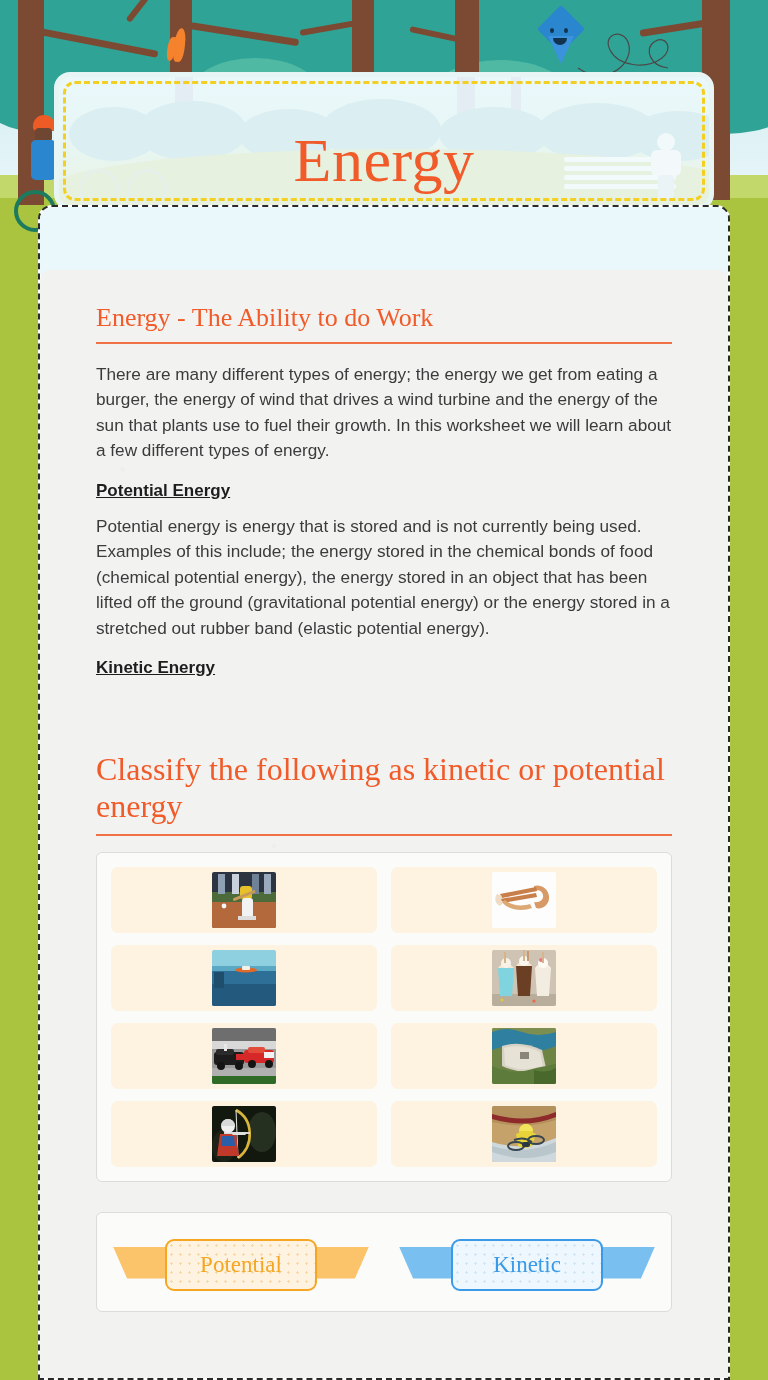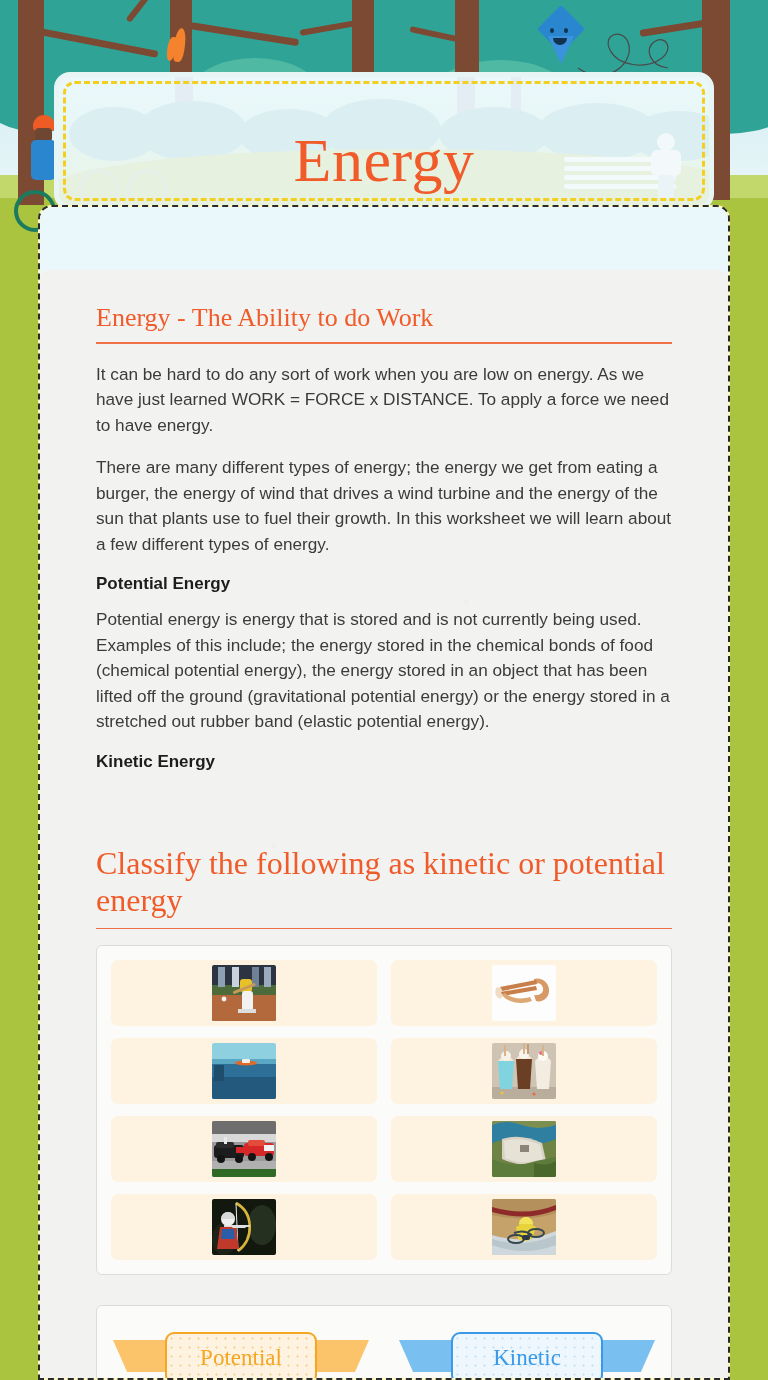--- a/index.html
+++ b/index.html
@@ -120,21 +120,21 @@
     font-family: "Liberation Serif", serif;
     font-size: 62px;
     color: #f15a29;
     z-index: 5;
     letter-spacing: 0.5px;
   }
 
   
   .worksheet {
     position: absolute; left: 38px; top: 205px; width: 692px; height: 1175px;
-    background: #fef9c3;
+    background: #ffffff;
     border: 2.5px dashed #2a2a2a;
     border-radius: 14px 14px 0 0;
     overflow: hidden;
   }
   .worksheet-topband {
     position: absolute; left: 0; top: 0; width: 100%; height: 68px;
     background: #eaf7fb;
   }
   .worksheet-body {
     position: absolute; left: 0; top: 63px; width: 100%; bottom: 0;
@@ -155,21 +155,21 @@
     padding-bottom: 9px;
   }
   .sec-rule { height: 1.5px; background: #f15a29; margin-bottom: 18px; opacity: .85; }
 
   .para {
     font-size: 17.2px; line-height: 25.5px; color: #3b3b3b;
     margin-bottom: 17px;
   }
   .subhead {
     font-size: 17px; font-weight: bold; color: #1d1d1d;
-    margin-bottom: 13px; display: inline-block;
+    text-decoration: underline; margin-bottom: 13px; display: inline-block;
   }
 
   
   .classify { margin-top: 60px; }
   .classify-title {
     font-family: "Liberation Serif", serif;
     font-size: 32px; color: #f15a29; padding-bottom: 9px;
   }
   .classify-rule { height: 1.5px; background: #f15a29; opacity: .85; margin-bottom: 16px; }
 
@@ -314,21 +314,20 @@
 
   <div class="worksheet">
     <div class="worksheet-topband"></div>
     <div class="worksheet-body"></div>
 
     <div class="content">
 
       <div class="sec-title">Energy - The Ability to do Work</div>
       <div class="sec-rule"></div>
 
-      <p class="para">It can be hard to do any sort of work when you are low on energy. As we have just learned WORK = FORCE x DISTANCE. To apply a force we need to have energy.</p>
       <p class="para">There are many different types of energy; the energy we get from eating a burger, the energy of wind that drives a wind turbine and the energy of the sun that plants use to fuel their growth. In this worksheet we will learn about a few different types of energy.</p>
 
       <div class="subhead">Potential Energy</div>
       <p class="para">Potential energy is energy that is stored and is not currently being used. Examples of this include; the energy stored in the chemical bonds of food (chemical potential energy), the energy stored in an object that has been lifted off the ground (gravitational potential energy) or the energy stored in a stretched out rubber band (elastic potential energy).</p>
 
       <div class="subhead">Kinetic Energy</div>
 
       <div class="classify">
         <div class="classify-title">Classify the following as kinetic or potential energy</div>
         <div class="classify-rule"></div>

